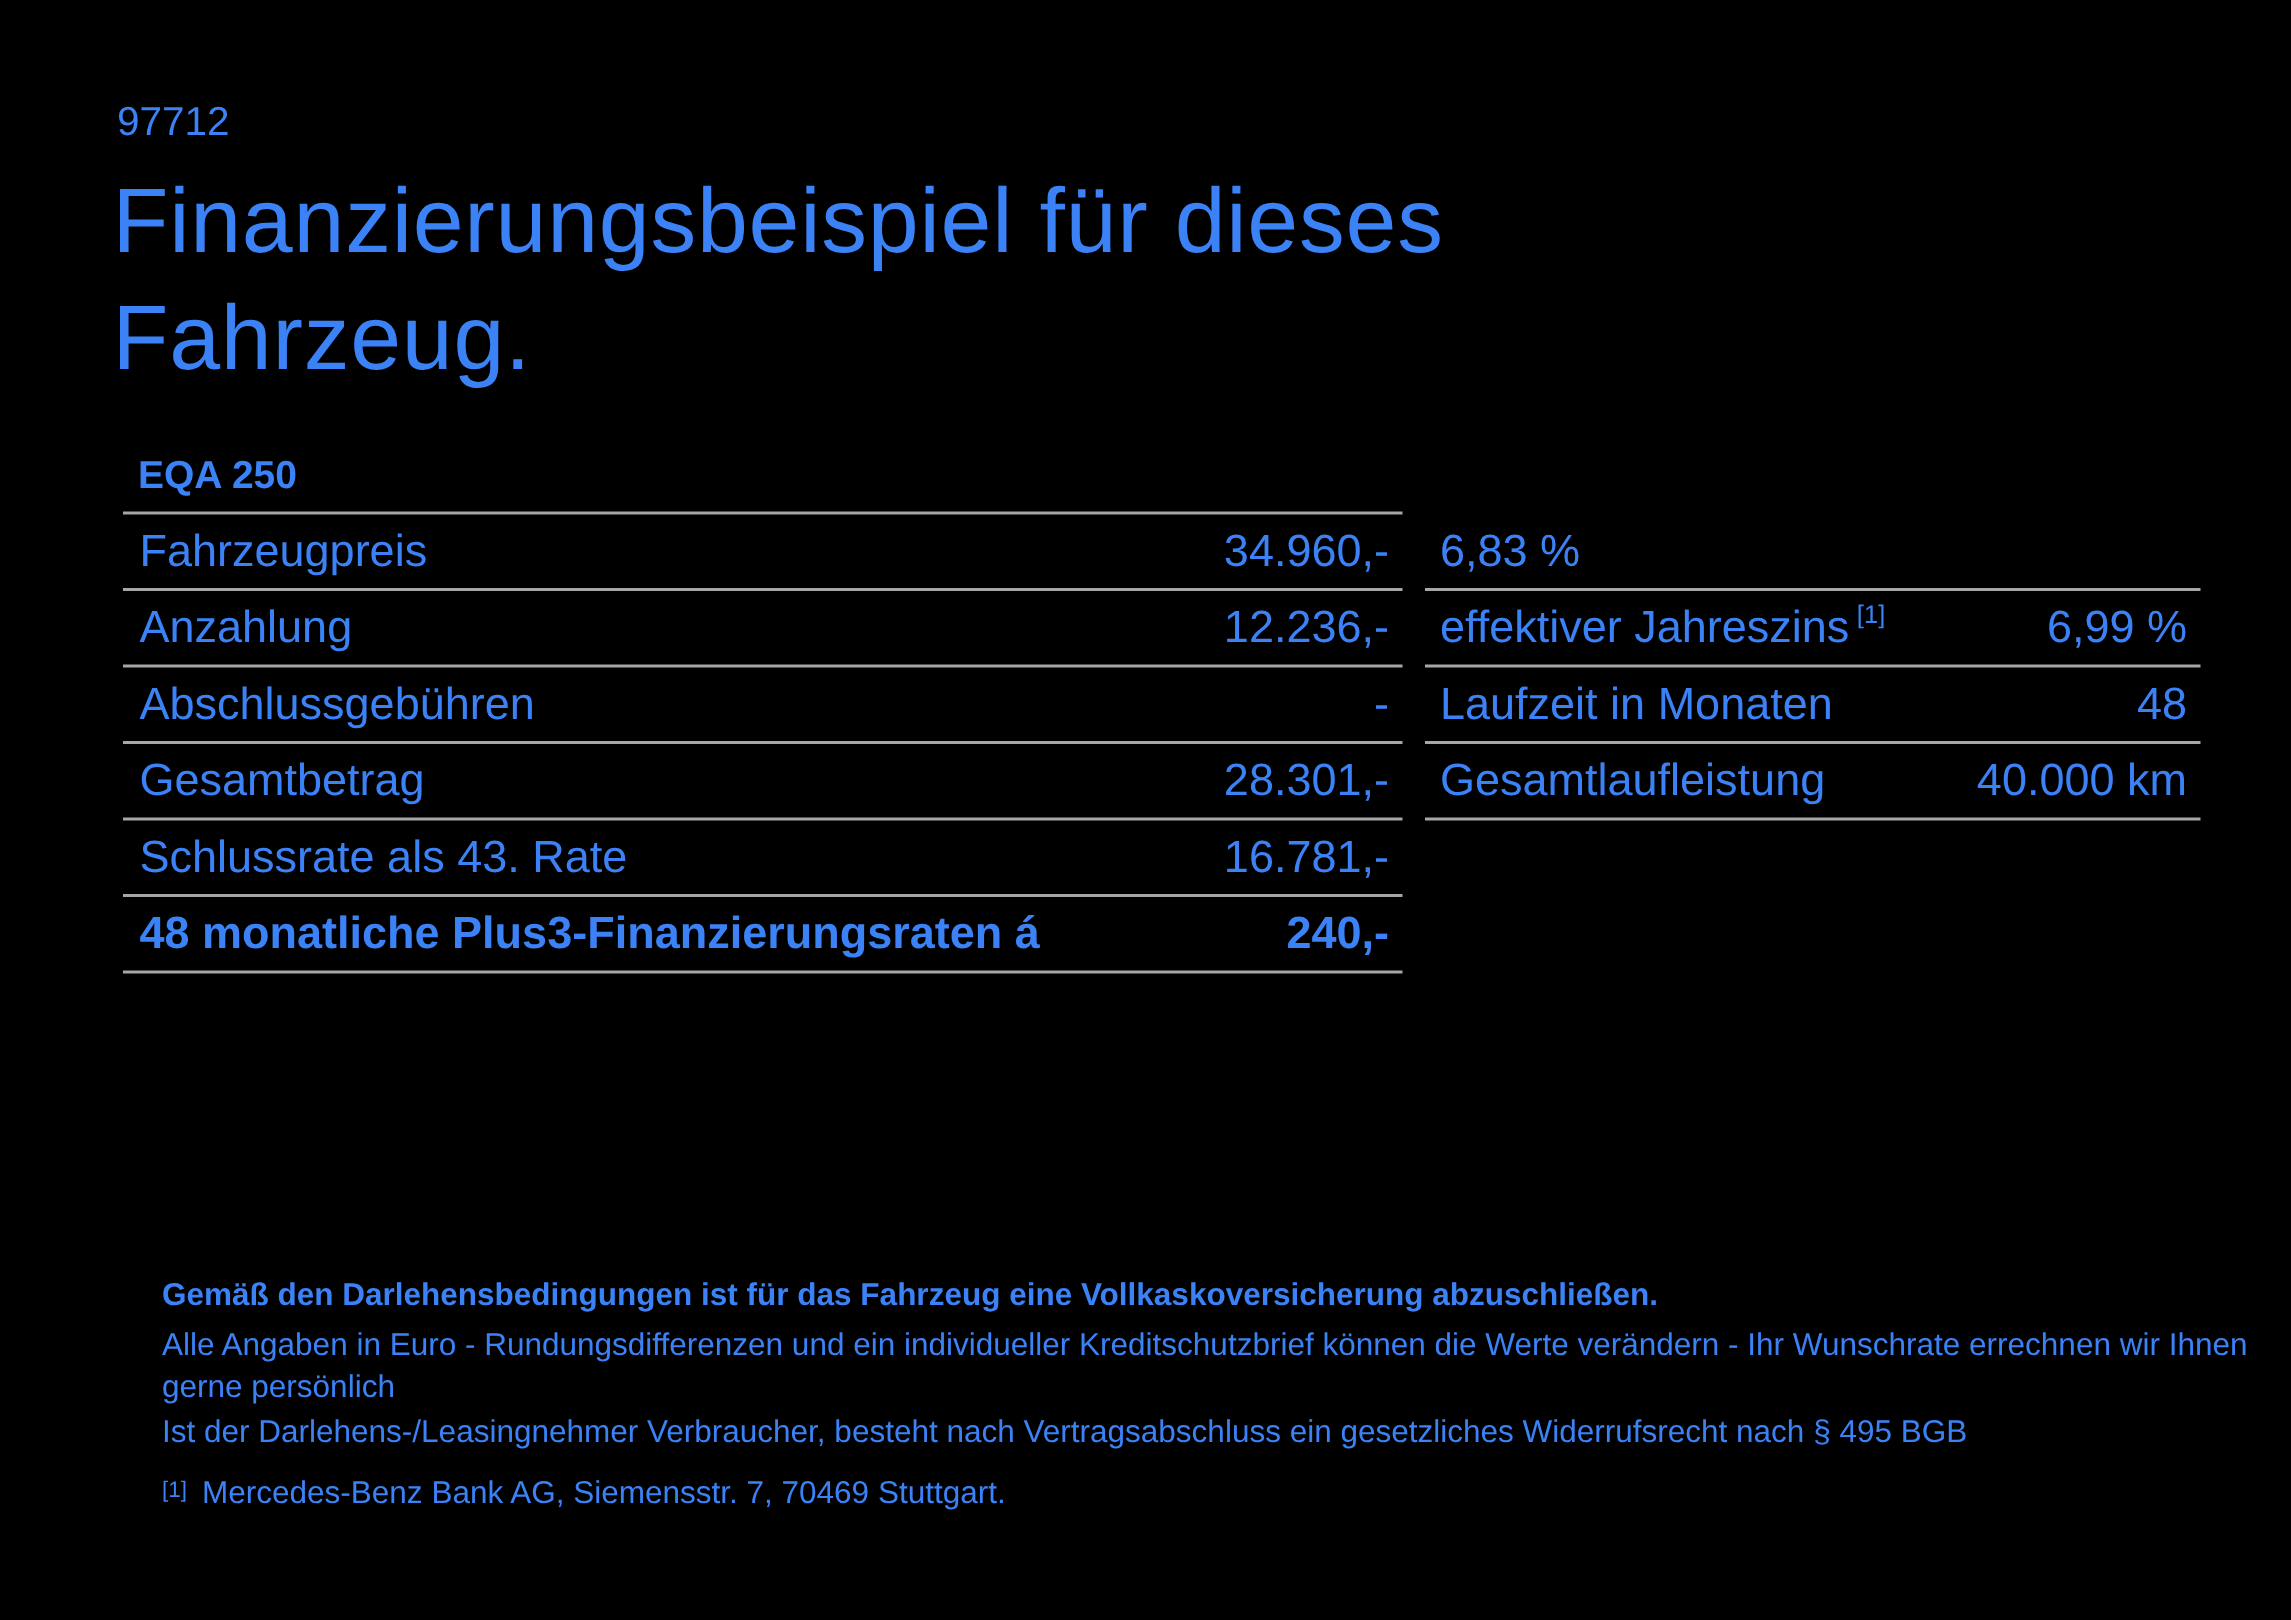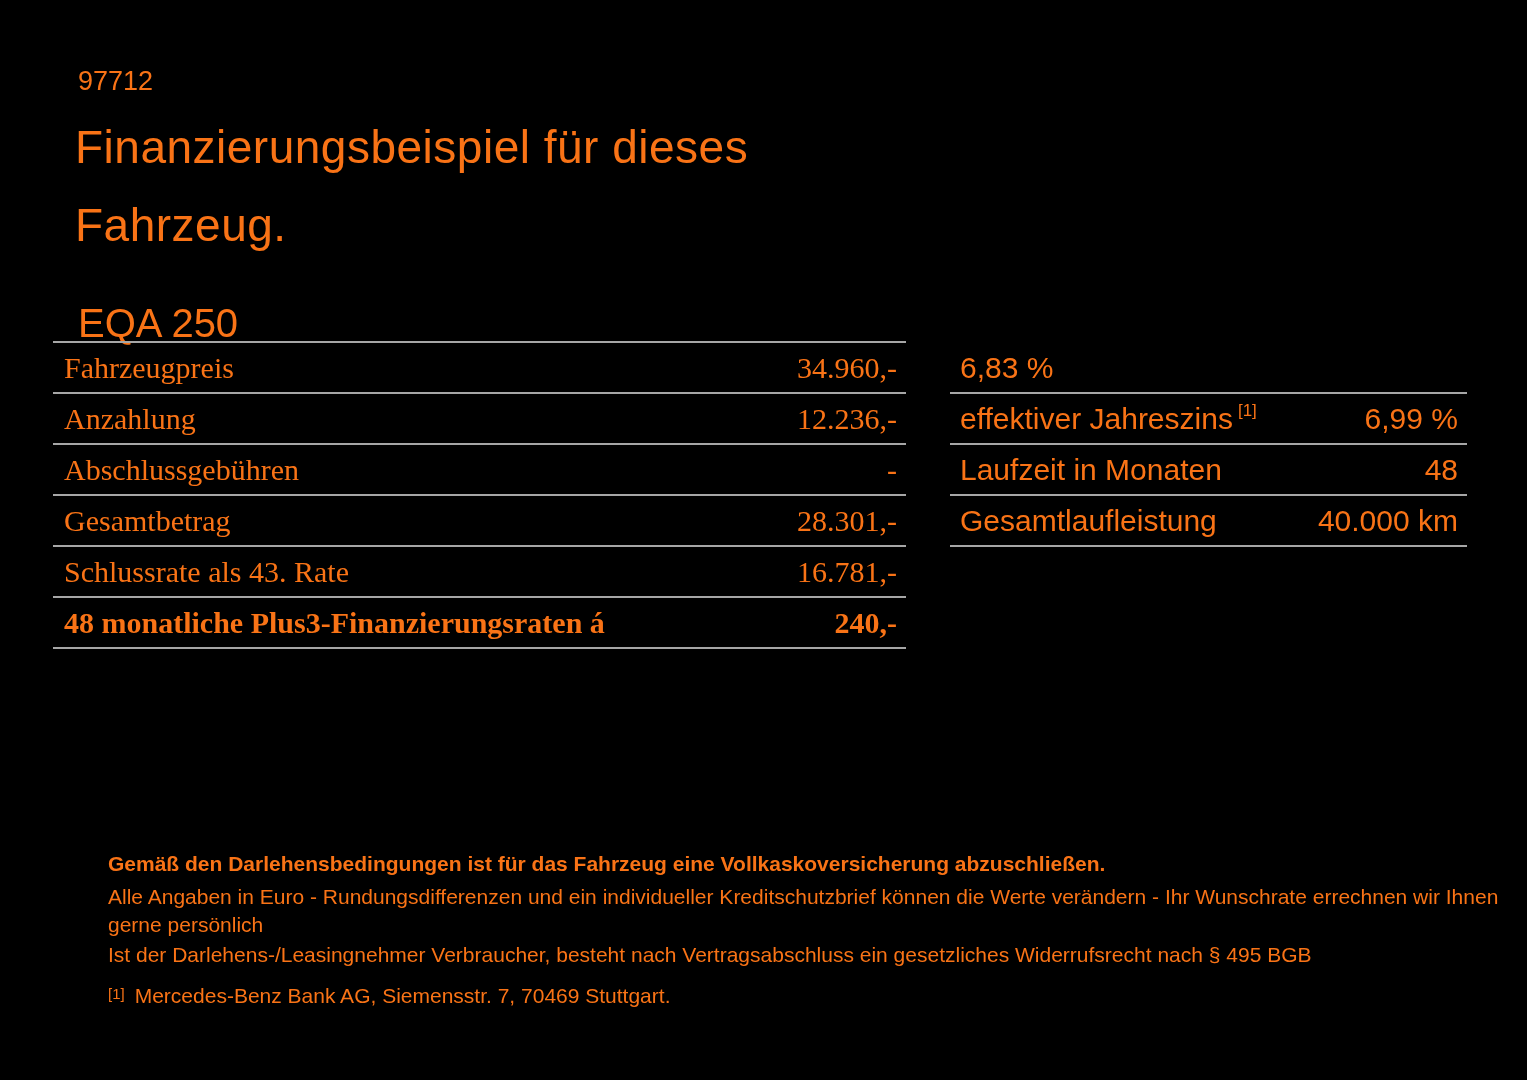--- a/index.html
+++ b/index.html
@@ -5,66 +5,65 @@
   html, body {
     margin: 0;
     padding: 0;
     background: #000;
   }
   .page {
     position: relative;
     width: 1527px;
     height: 1060px;
     background: #000000;
-    color: #f97316;
+    color: #3b82f6;
     font-family: "Liberation Sans", "DejaVu Sans", sans-serif;
     overflow: hidden;
   }
   .doc-code {
     position: absolute;
     left: 78px;
     top: 67px;
     font-size: 27px;
     line-height: 1.1;
     font-weight: 400;
   }
   .title {
     position: absolute;
     left: 75px;
     top: 108px;
     margin: 0;
-    font-size: 46px;
+    font-size: 61px;
     line-height: 78px;
     font-weight: 400;
     letter-spacing: 0.5px;
   }
   .model {
     position: absolute;
-    left: 78px;
+    left: 92px;
     top: 301px;
-    font-size: 40px;
-    font-weight: 400;
+    font-size: 26px;
+    font-weight: 700;
   }
   .fin-table {
     position: absolute;
     font-size: 30px;
   }
   .fin-table .row {
     display: flex;
     justify-content: space-between;
     align-items: center;
     height: 49px;
     border-bottom: 2px solid #a6a6a6;
   }
   .left-table {
-    left: 53px;
+    left: 82px;
     top: 341px;
     width: 853px;
     border-top: 2px solid #a6a6a6;
-    font-family: Liberation Serif, serif;
   }
   .left-table .row { padding: 0 9px 0 11px; }
   .right-table {
     left: 950px;
     top: 343px;
     width: 517px;
   }
   .right-table .row { padding: 0 9px 0 10px; }
   .row .label { white-space: nowrap; }
   .row .value { white-space: nowrap; }

